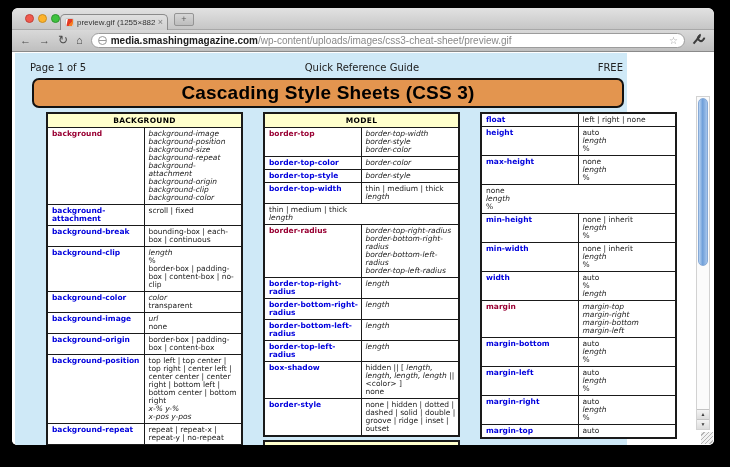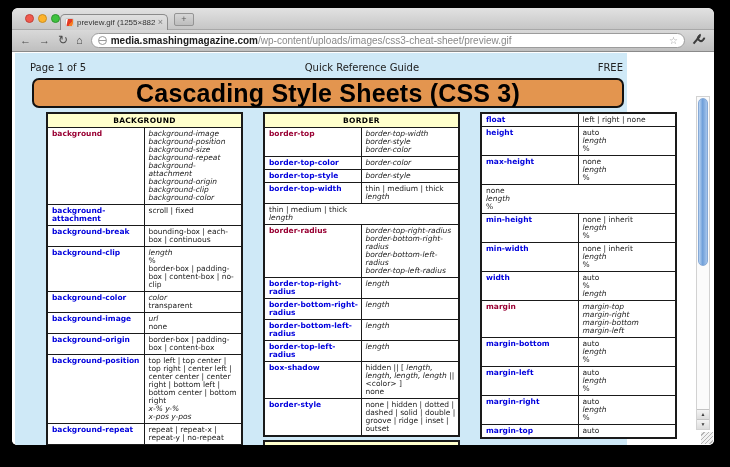--- a/index.html
+++ b/index.html
@@ -61,21 +61,21 @@
   .content{position:absolute;left:0;top:44px;right:0;bottom:0;background:#fff;
            overflow:hidden;border-radius:0 0 5px 5px;}
 
   
   .image{position:absolute;left:3px;top:1px;width:612px;height:600px;
          background:var(--page-bg,#cfe9f7);font-family:"DejaVu Sans",sans-serif;color:#1a1a1a;}
   .topline{display:flex;align-items:baseline;margin:9px 4px 0 15px;font-size:10px;color:#222;}
   .topline .mid{flex:1;text-align:center;padding-left:40px;}
   .banner{margin:5px 3px 0 17px;height:26px;background:var(--banner,#e3954f);
           border:2px solid #121212;border-radius:7px;text-align:center;
-          font-family:"Liberation Sans",sans-serif;font-weight:bold;font-size:25px;
+          font-family:"Liberation Sans",sans-serif;font-weight:bold;font-size:19px;
           line-height:26px;color:#000;letter-spacing:.2px;}
   .columns{display:flex;align-items:flex-start;gap:4px;margin:4px 2px 0 15px;}
   .sheet-col{width:197px;flex:none;padding-left:16px;}
   .sheet-table{border:2px solid #1a1a1a;background:#fff;margin-bottom:3px;}
   .sheet-header{background:var(--header-bg,#ffffcc);border-bottom:1px solid #1a1a1a;
                 text-align:center;font-weight:bold;font-size:7.5px;padding:2px 0;
                 letter-spacing:.3px;color:#000;}
   .sheet-row{display:flex;border-bottom:1px solid #1a1a1a;}
   .sheet-row:last-child{border-bottom:none;}
   .prop{width:50%;flex:none;padding:2px 2px 2px 4px;font-weight:bold;font-size:7.5px;
@@ -211,21 +211,21 @@
                 </div>
               </div>
               <div class="sheet-row">
                 <div class="prop">background-size</div>
                 <div class="vals"></div>
               </div>
             </div>
           </div>
           <div class="sheet-col">
             <div class="sheet-table">
-              <div class="sheet-header">BORDER</div>
+              <div class="sheet-header">MODEL</div>
               <div class="sheet-row">
                 <div class="prop main">border-top</div>
                 <div class="vals">
                   <div class="vline"><span class="it">border-top-width</span></div>
                   <div class="vline"><span class="it">border-style</span></div>
                   <div class="vline"><span class="it">border-color</span></div>
                 </div>
               </div>
               <div class="sheet-row">
                 <div class="prop">border-top-color</div>

